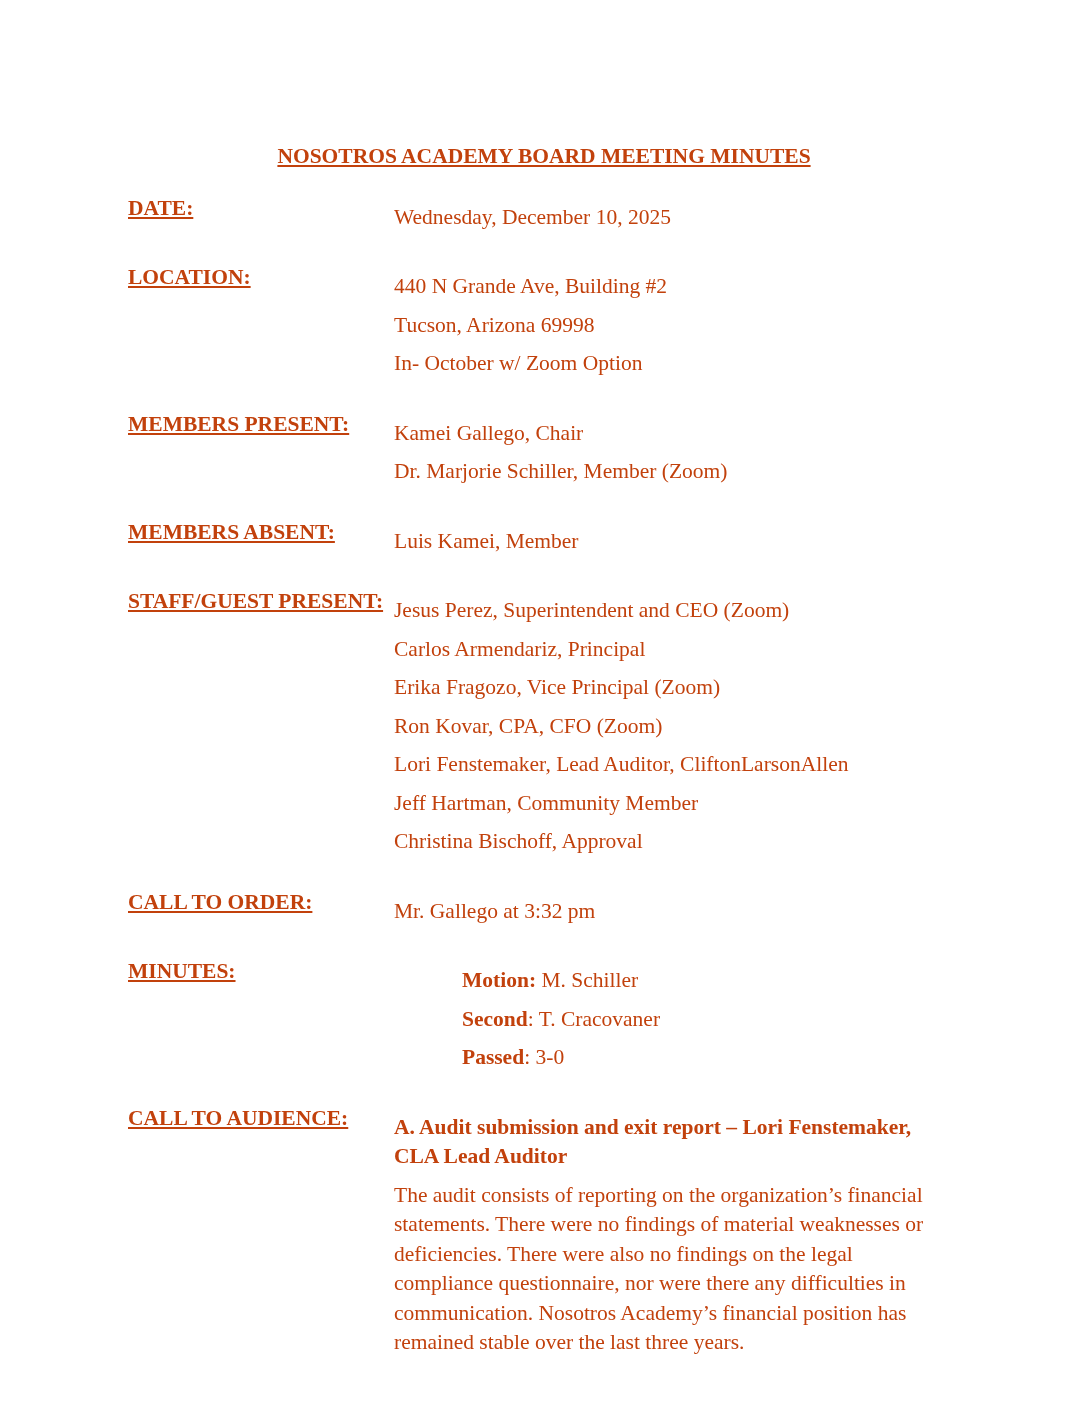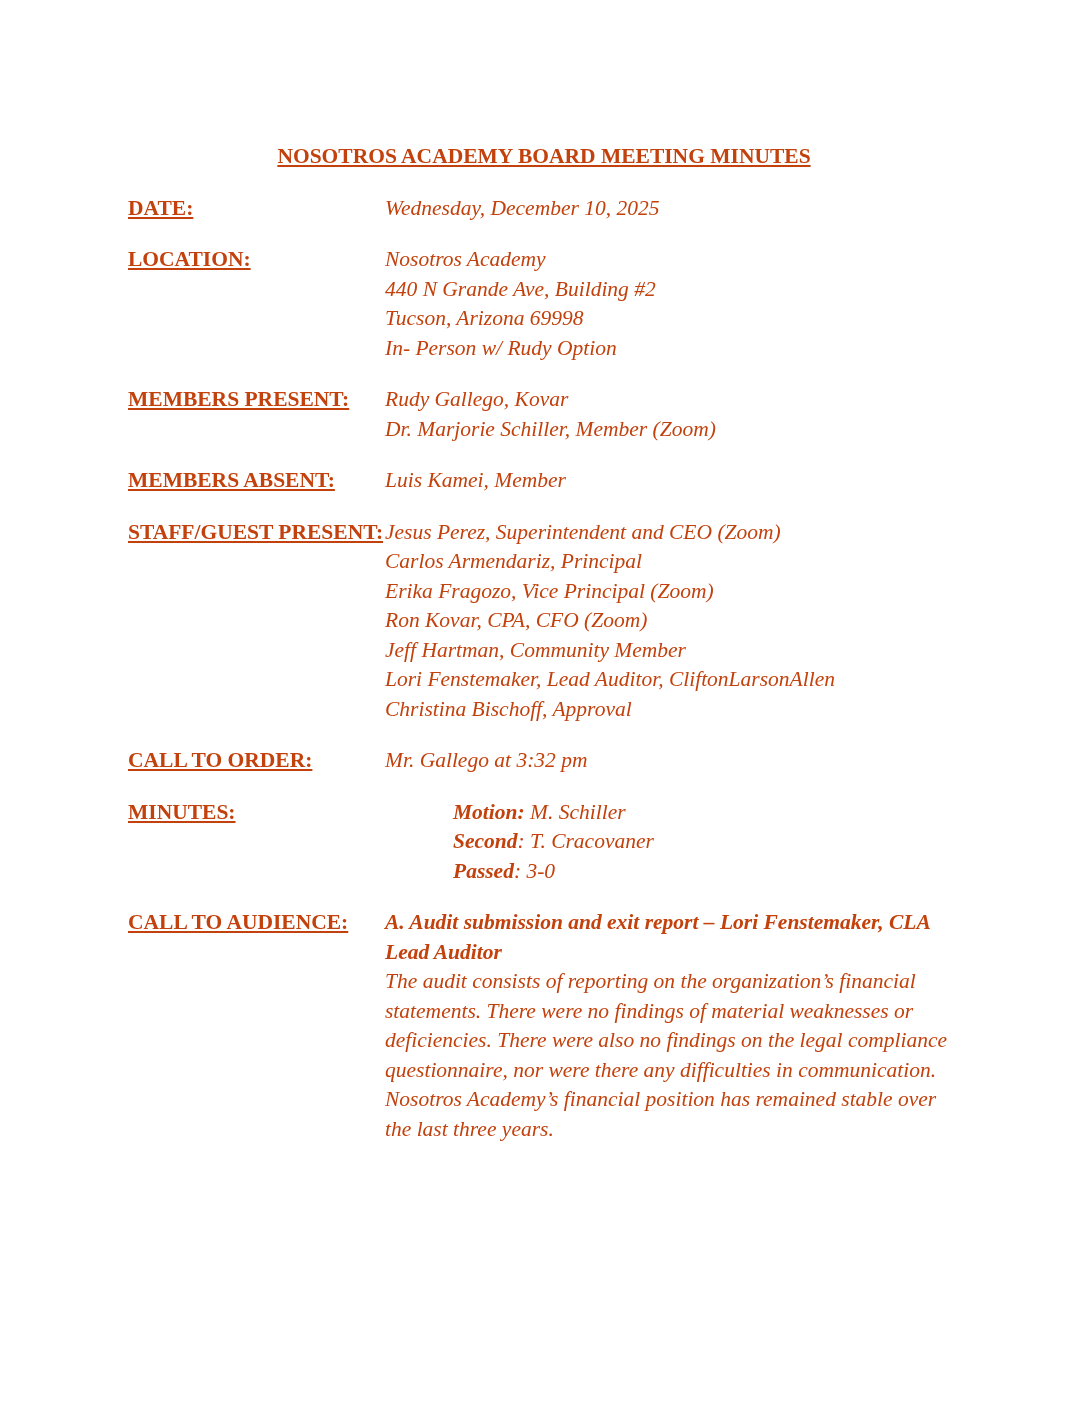--- a/index.html
+++ b/index.html
@@ -41,72 +41,70 @@
     flex: 1 1 auto;
     min-width: 0;
   }
   .bold {
     font-weight: bold;
   }
   .sub-line {
     padding-left: 68px;
   }
   .line {
-    margin: 0;
-    font-style: italic;
+    margin: 9px;
   }
 </style>
 </head>
 <body>
 
 <div class="page">
 
   <p class="doc-title">NOSOTROS ACADEMY BOARD MEETING MINUTES</p>
 
   <div class="row">
     <div class="row-label">DATE:</div>
     <div class="row-content">
       <div class="line">Wednesday, December 10, 2025</div>
     </div>
   </div>
 
   <div class="row">
     <div class="row-label">LOCATION:</div>
     <div class="row-content">
-      <div class="line">Nosotros Academy</div>
       <div class="line">440 N Grande Ave, Building #2</div>
       <div class="line">Tucson, Arizona 69998</div>
-      <div class="line">In- Person w/ Rudy Option</div>
+      <div class="line">In- October w/ Zoom Option</div>
     </div>
   </div>
 
   <div class="row">
     <div class="row-label">MEMBERS PRESENT:</div>
     <div class="row-content">
-      <div class="line">Rudy Gallego, Kovar</div>
+      <div class="line">Kamei Gallego, Chair</div>
       <div class="line">Dr. Marjorie Schiller, Member (Zoom)</div>
     </div>
   </div>
 
   <div class="row">
     <div class="row-label">MEMBERS ABSENT:</div>
     <div class="row-content">
       <div class="line">Luis Kamei, Member</div>
     </div>
   </div>
 
   <div class="row">
     <div class="row-label">STAFF/GUEST PRESENT:</div>
     <div class="row-content">
       <div class="line">Jesus Perez, Superintendent and CEO (Zoom)</div>
       <div class="line">Carlos Armendariz, Principal</div>
       <div class="line">Erika Fragozo, Vice Principal (Zoom)</div>
       <div class="line">Ron Kovar, CPA, CFO (Zoom)</div>
+      <div class="line">Lori Fenstemaker, Lead Auditor, CliftonLarsonAllen</div>
       <div class="line">Jeff Hartman, Community Member</div>
-      <div class="line">Lori Fenstemaker, Lead Auditor, CliftonLarsonAllen</div>
       <div class="line">Christina Bischoff, Approval</div>
     </div>
   </div>
 
   <div class="row">
     <div class="row-label">CALL TO ORDER:</div>
     <div class="row-content">
       <div class="line">Mr. Gallego at 3:32 pm</div>
     </div>
   </div>

